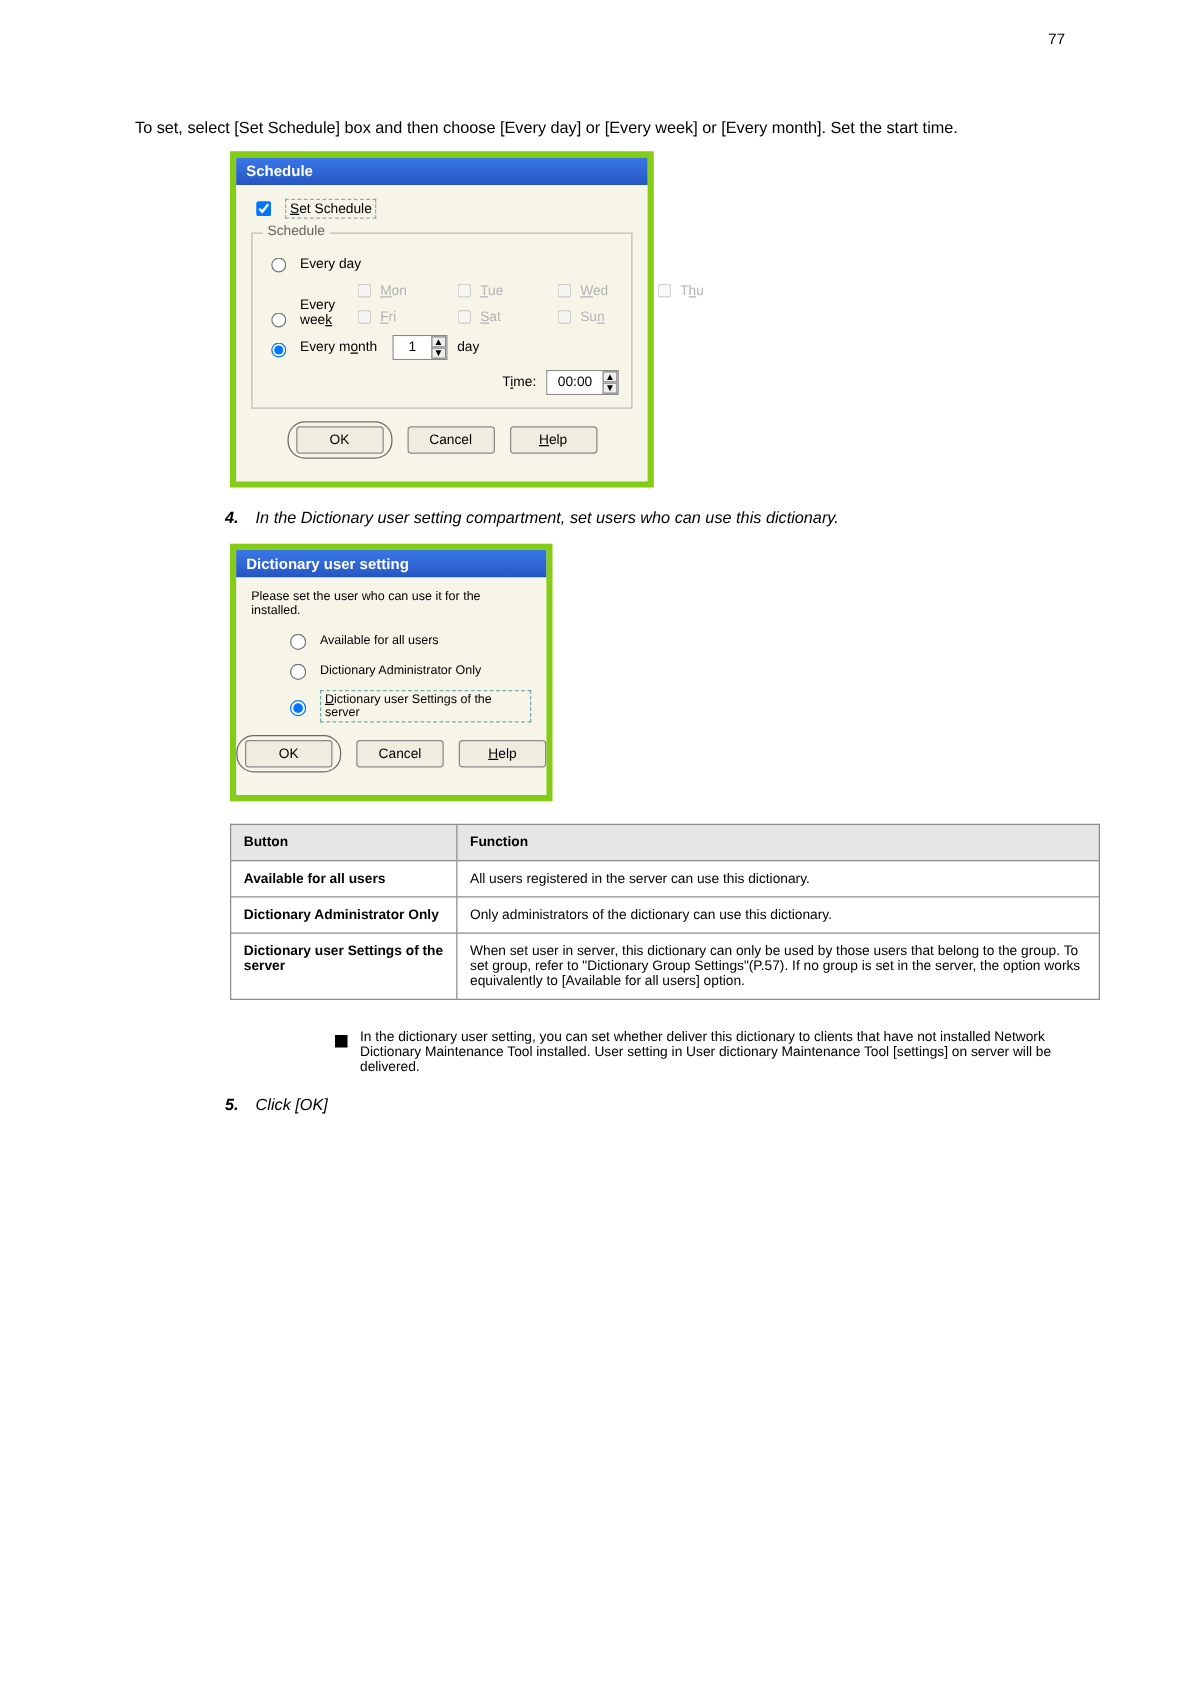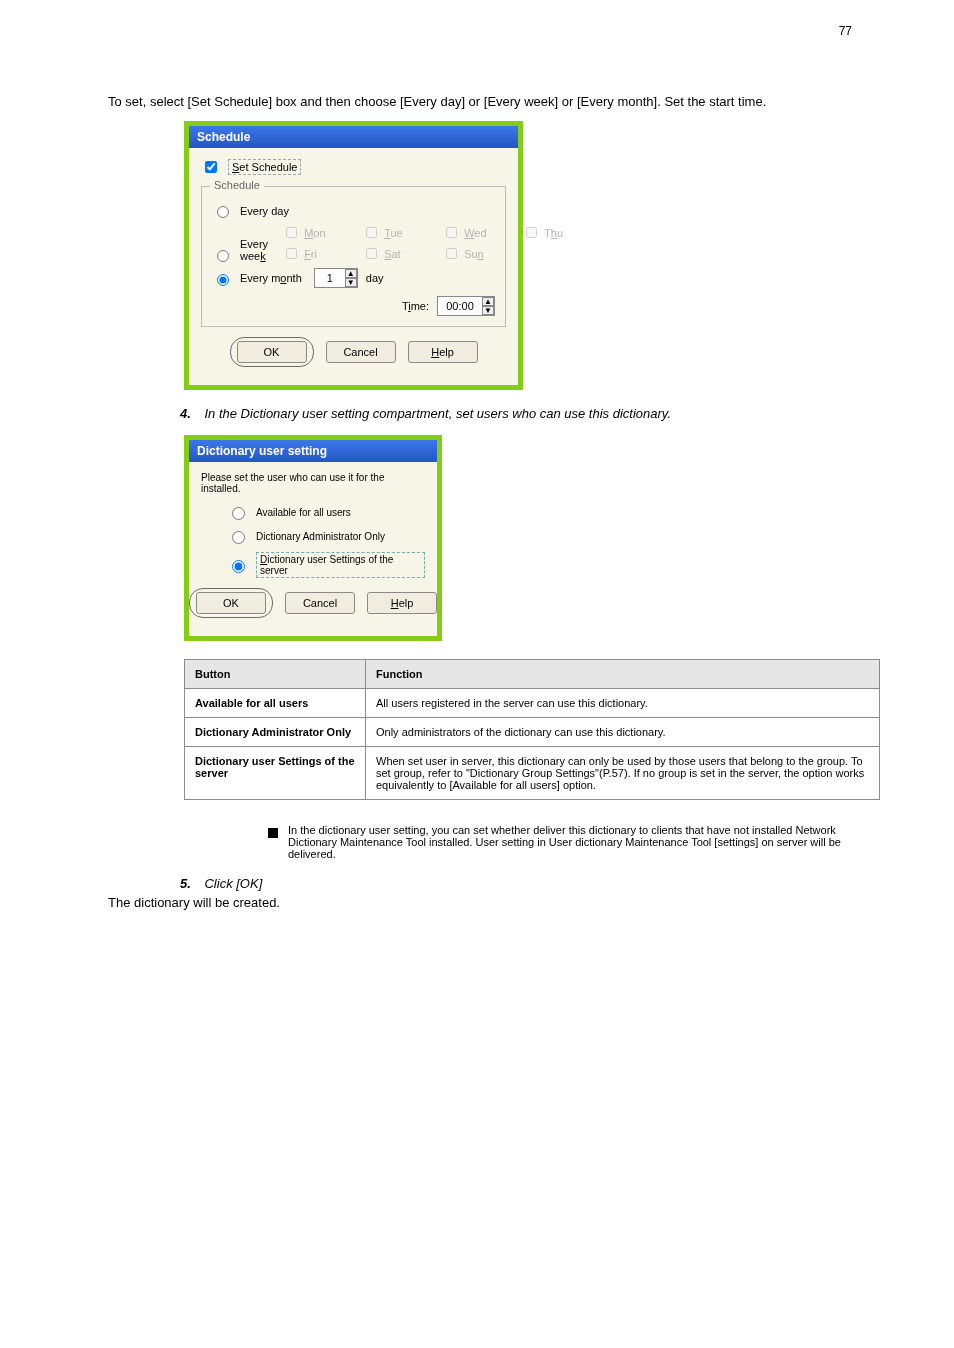--- a/index.html
+++ b/index.html
@@ -218,16 +218,15 @@
 
     <div class="appendix-row">
       <span class="sq"></span>
       <span>In the dictionary user setting, you can set whether deliver this dictionary to clients that have not installed Network Dictionary Maintenance Tool installed. User setting in User dictionary Maintenance Tool [settings] on server will be delivered.</span>
     </div>
 
     <div class="step-line mt16">
       <span class="step-num">5.</span>
       <span>Click [OK]</span>
     </div>
-    <div class="indent para">The dictionary will be created.</div>
 
   </div>
 </div>
 
 </body></html>

